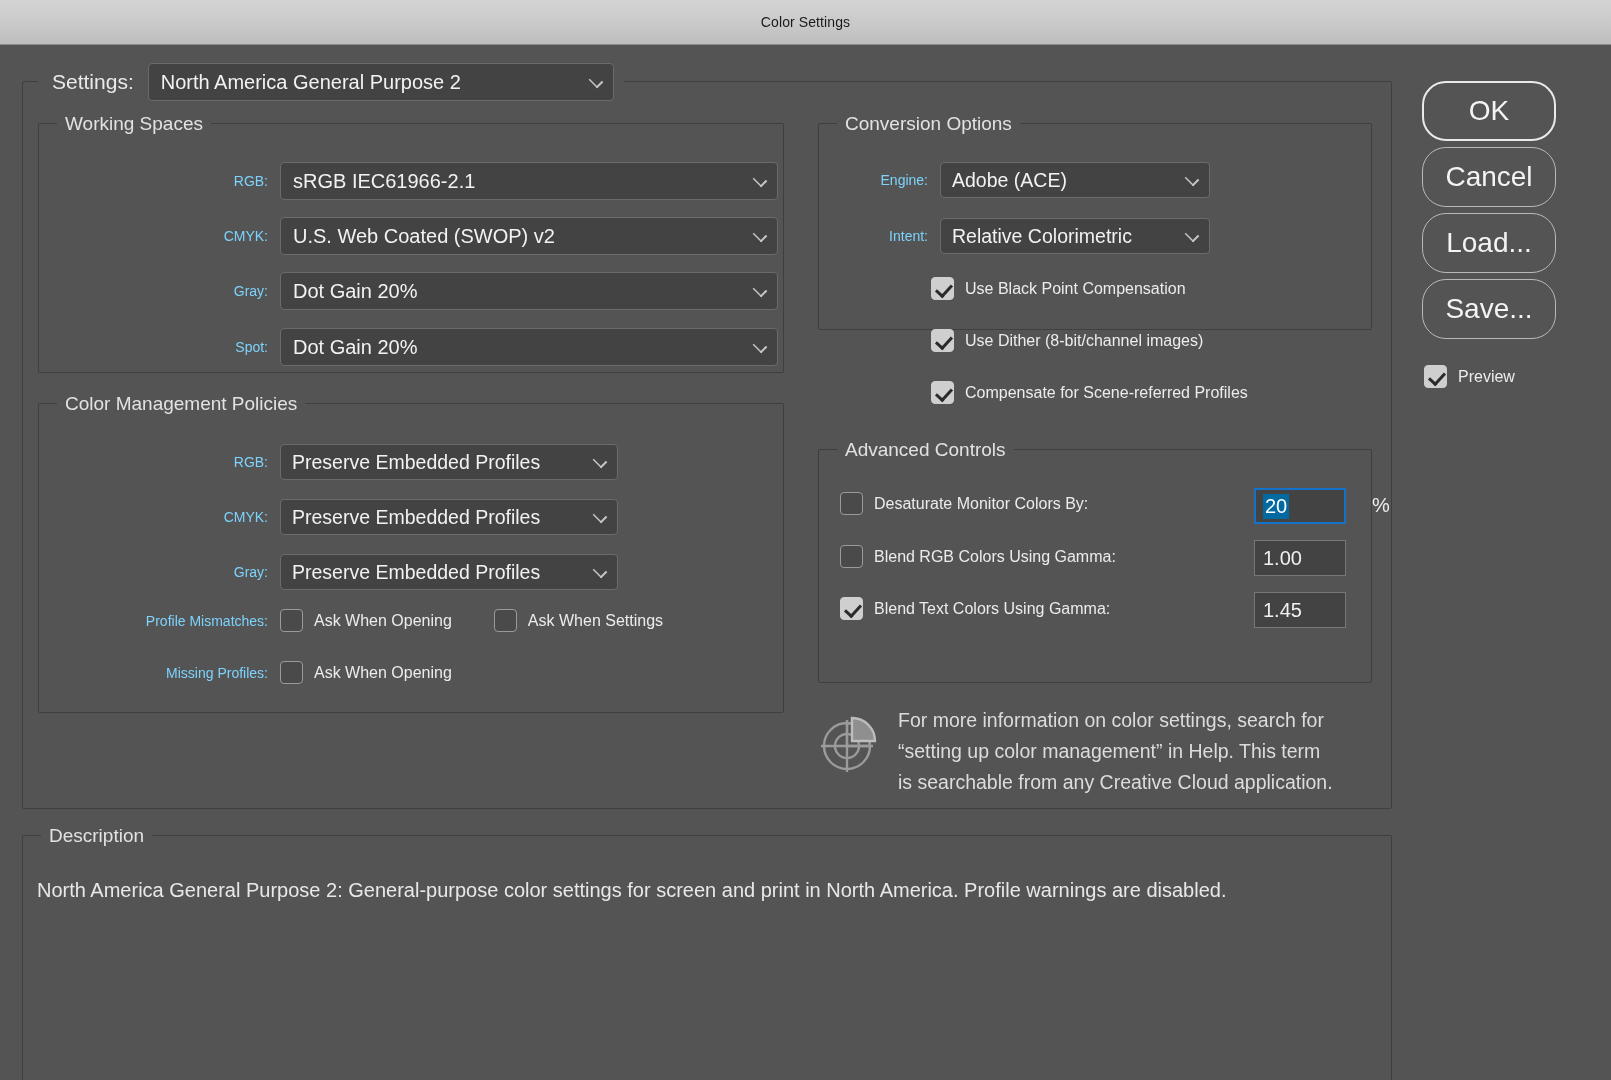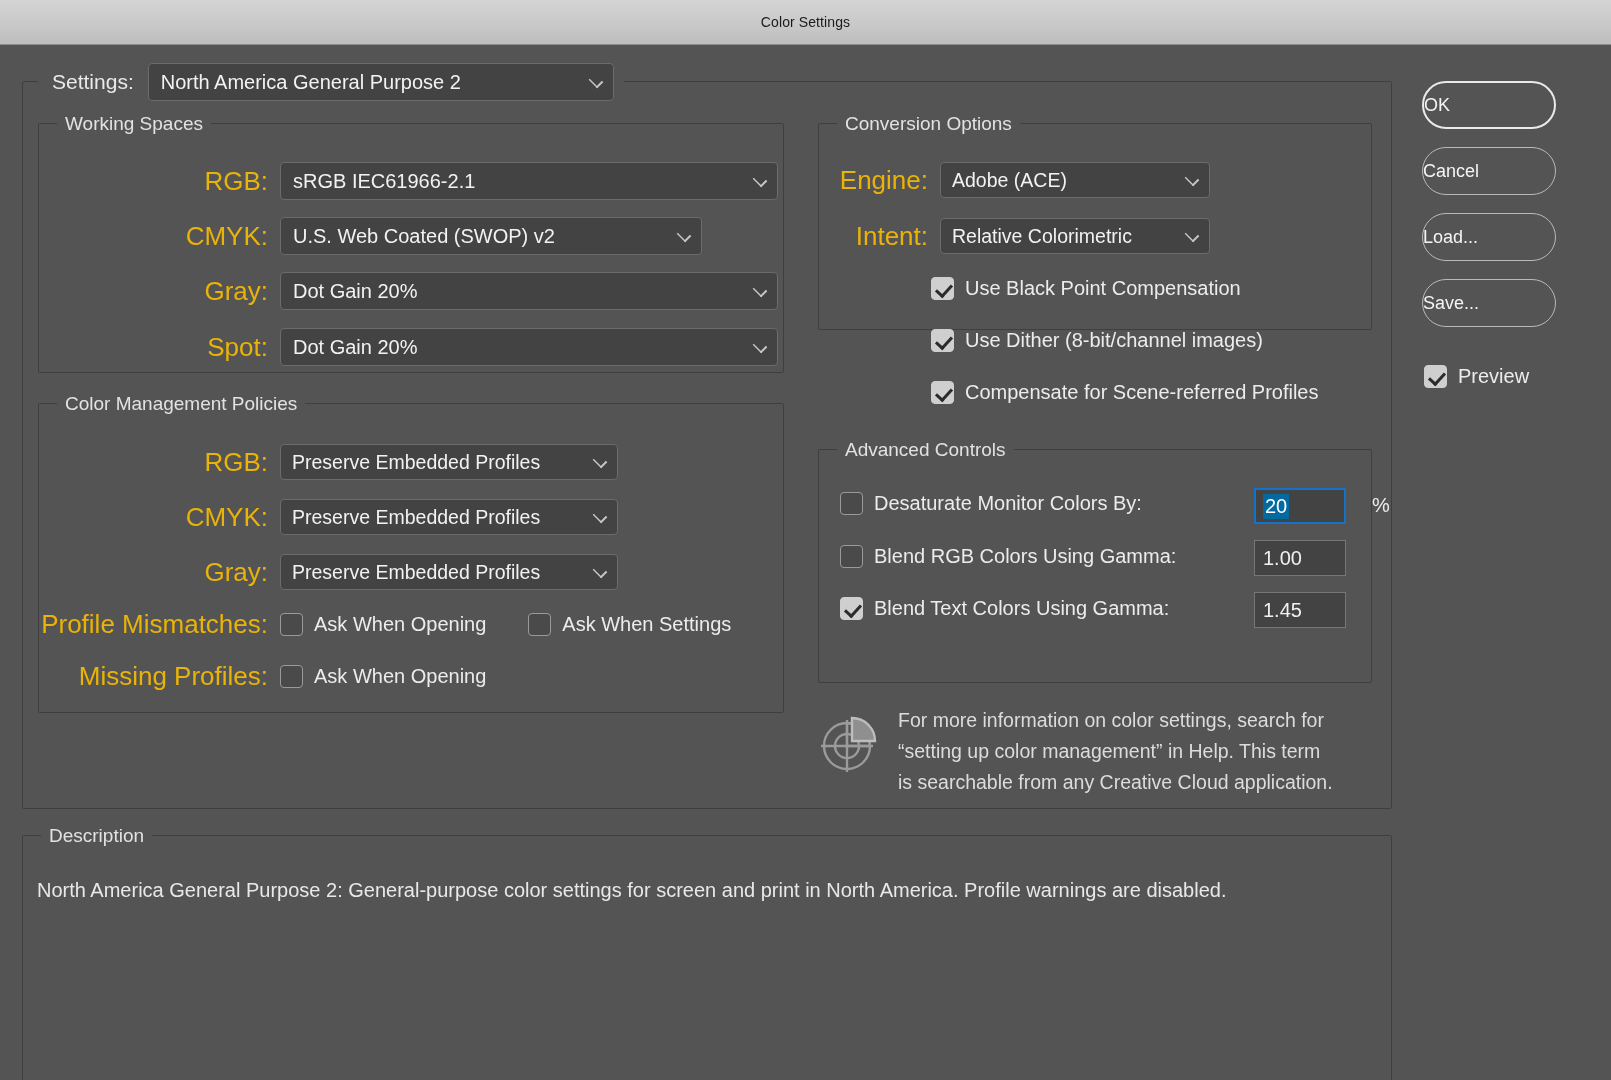--- a/index.html
+++ b/index.html
@@ -69,39 +69,39 @@
     width: 12px; height: 12px; margin-top: -7px;
     border-right: 2px solid #c8c8c8; border-bottom: 2px solid #c8c8c8;
     transform: rotate(45deg) scaleY(.72);
   }
 
   
   .frow {
     position: absolute; display: flex; align-items: center;
   }
   .frow .flabel {
-    font-size: 26px; color: #eab308; text-align: right;
+    font-size: 14px; color: #7dd3fc; text-align: right;
     margin-right: 12px; white-space: nowrap;
   }
 
   
   .cbrow { position: absolute; display: flex; align-items: center; }
   .cbox {
     width: 23px; height: 23px; border-radius: 4px;
     flex: 0 0 auto; position: relative;
     background: #4a4a4a; border: 1px solid #9a9a9a;
   }
   .cbox.on { background: #cfcfcf; border-color: #cfcfcf; }
   .cbox.on::after {
     content: ""; position: absolute;
     left: 7px; top: 3px; width: 7px; height: 13px;
     border-right: 3px solid #2b2b2b; border-bottom: 3px solid #2b2b2b;
     transform: rotate(42deg);
   }
-  .cblabel { font-size: 20px; color: #ececec; margin-left: 11px; white-space: nowrap; }
+  .cblabel { font-size: 16px; color: #ececec; margin-left: 11px; white-space: nowrap; }
 
   
   .numfield {
     background: #434343; border: 1px solid #777;
     height: 36px; width: 92px;
     display: flex; align-items: center; padding: 0 8px;
     color: #f0f0f0; font-size: 20px;
   }
   .numfield.focus {
     border: 2px solid #1473c8; padding: 0 7px;
@@ -116,26 +116,26 @@
     position: absolute; display: flex; align-items: flex-start; gap: 18px;
   }
   .infotext {
     font-size: 19.5px; line-height: 31px; color: #dcdcdc;
     white-space: pre-line;
   }
 
   
   .btn {
     position: absolute;
-    width: 134px; height: 48px;
+    width: 134px; height: 60px;
     border: 1px solid #b9b9b9;
     border-radius: 24px;
     background: #545454;
-    color: #f4f4f4; font-size: 18px;
-    display: flex; align-items: center; justify-content: flex-start;
+    color: #f4f4f4; font-size: 28px;
+    display: flex; align-items: center; justify-content: center;
   }
   .btn.default { border: 2px solid #eaeaea; }
 
   .previewrow { position: absolute; display: flex; align-items: center; }
 
   
   #desc-group { left: 22px; top: 790px; width: 1370px; height: 248px; }
   .desc-text {
     position: absolute; left: 14px; top: 40px; width: 1300px;
     font-size: 20px; line-height: 29px; color: #e8e8e8;
@@ -167,21 +167,21 @@
   <div class="frow" style="left:38px; top:117px; width:746px;">
     <span class="flabel" style="width:230px;">RGB:</span>
     <div class="sel" style="width:498px;">
       <span>sRGB IEC61966-2.1</span>
       <span class="chev"></span>
     </div>
   </div>
 
   <div class="frow" style="left:38px; top:172px; width:746px;">
     <span class="flabel" style="width:230px;">CMYK:</span>
-    <div class="sel" style="width:422px;">
+    <div class="sel" style="width:498px;">
       <span>U.S. Web Coated (SWOP) v2</span>
       <span class="chev"></span>
     </div>
   </div>
 
   <div class="frow" style="left:38px; top:227px; width:746px;">
     <span class="flabel" style="width:230px;">Gray:</span>
     <div class="sel" style="width:498px;">
       <span>Dot Gain 20%</span>
       <span class="chev"></span>

